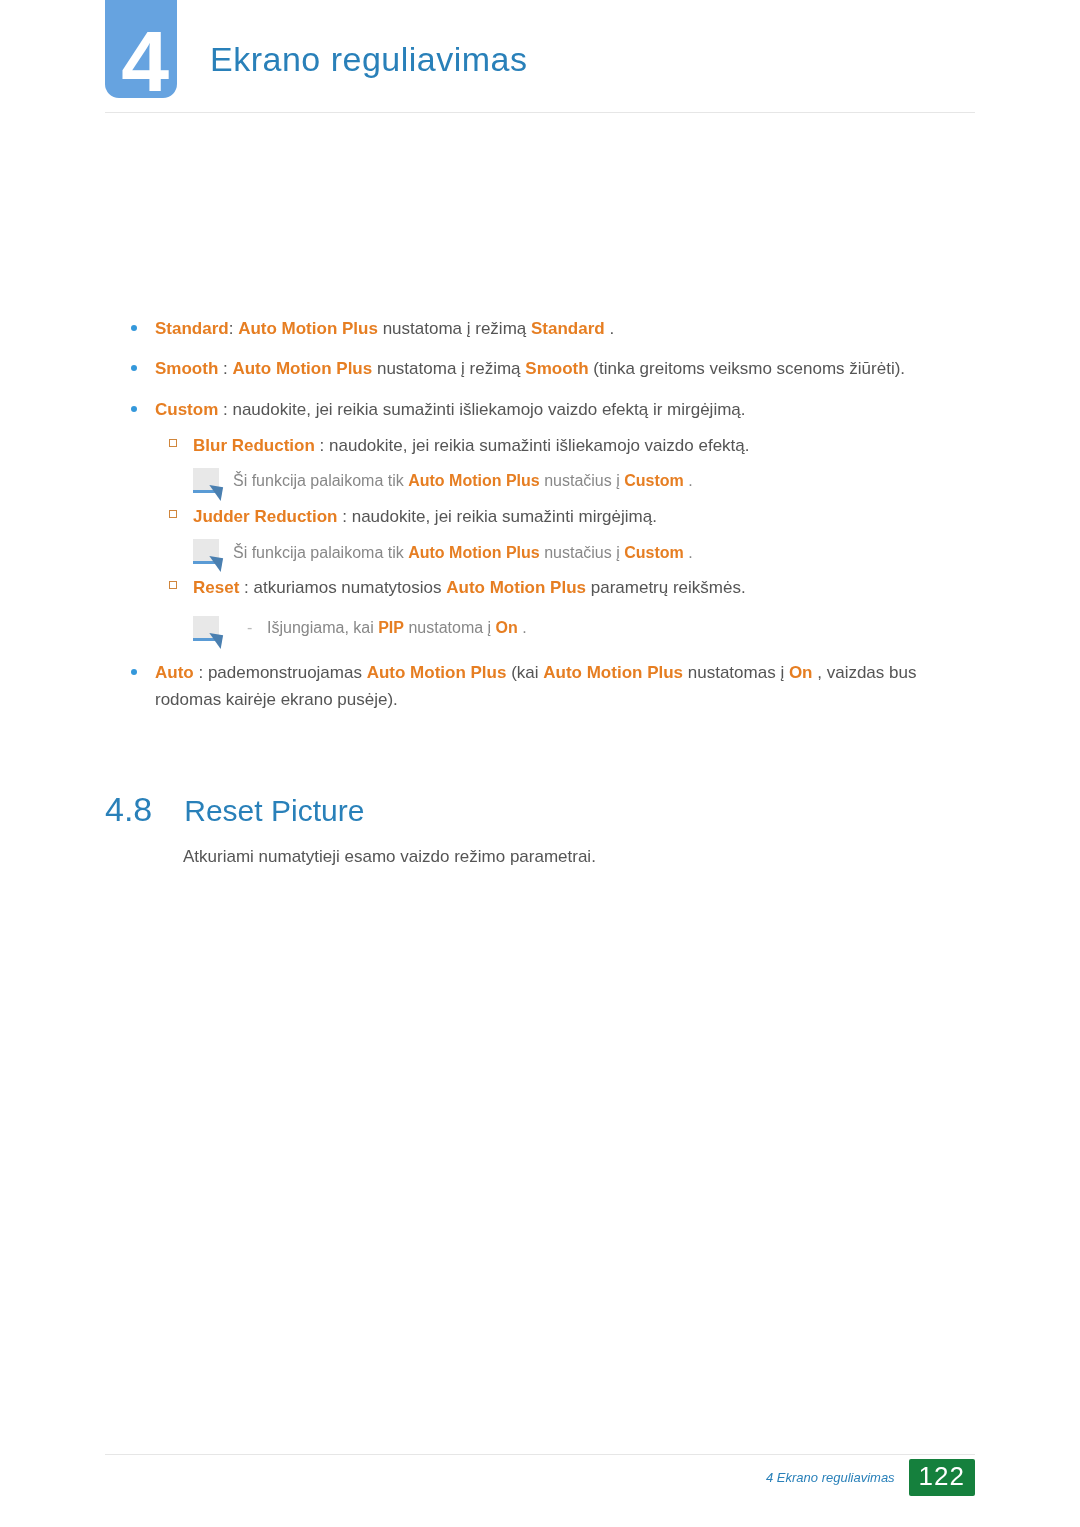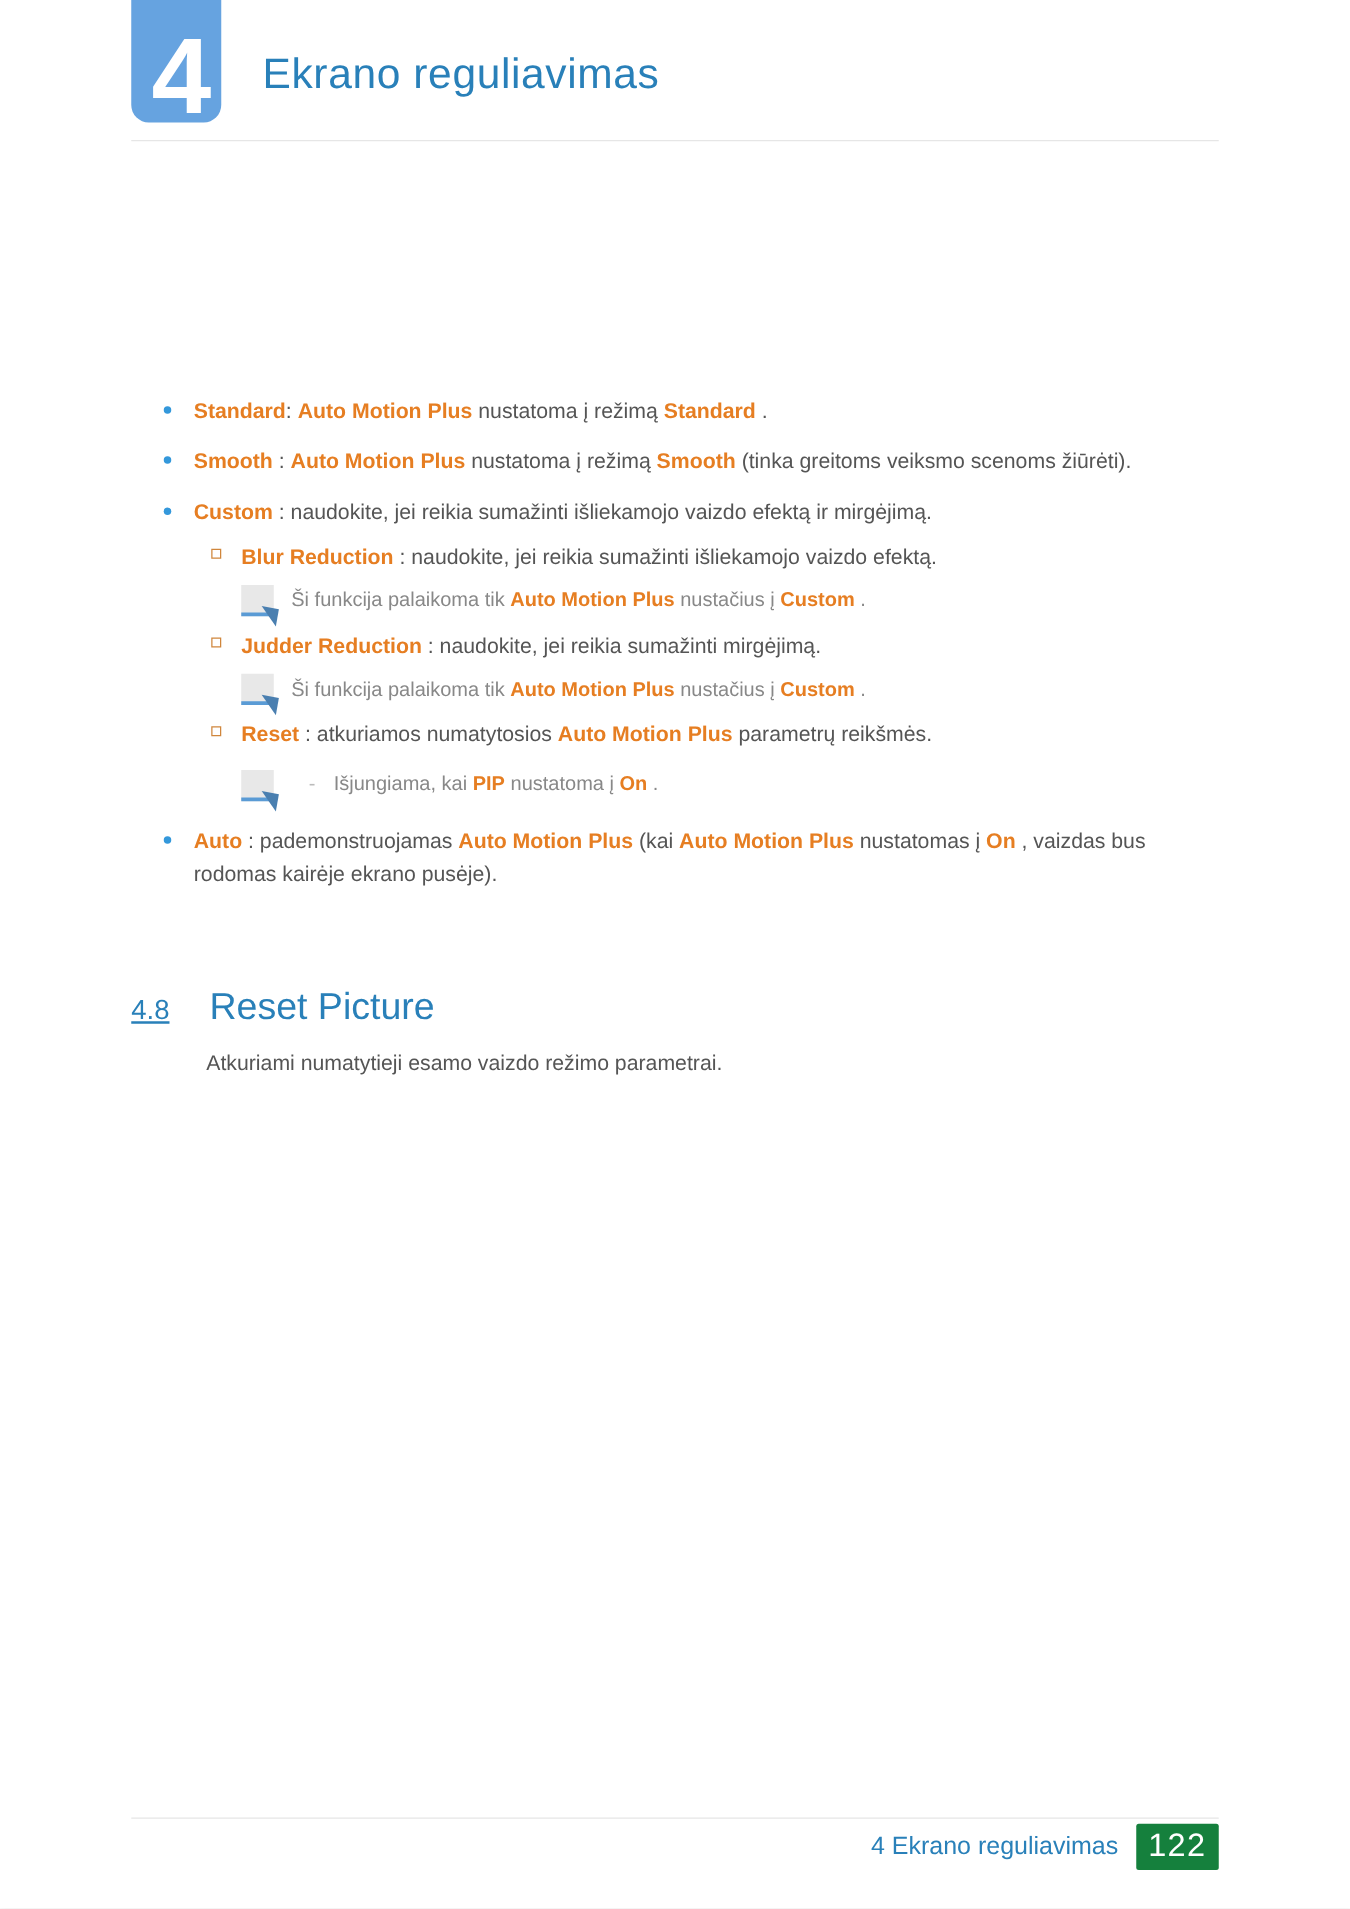--- a/index.html
+++ b/index.html
@@ -89,21 +89,21 @@
     border-left: 14px solid transparent;
     border-top: 14px solid #4a7fb0;
     transform: rotate(10deg);
   }
 
   .acc { color: var(--accent); font-weight: 700; }
   .acc-n { color: var(--accent); }
 
   
   .sect { display: flex; align-items: baseline; gap: 32px; margin-top: 70px; }
-  .sect .num { color: var(--darkblue); font-size: 22px; text-decoration: underline; }
+  .sect .num { color: var(--darkblue); font-size: 34px; }
   .sect .ttl { color: var(--darkblue); font-size: 30px; }
 
   .nav-path { margin: 38px 0 20px 78px; font-size: 17px; }
   .nav-path .arr { color: #555; padding: 0 4px; }
   .nav-path .acc { font-weight: 700; }
 
   .hand-icon {
     display: inline-block; width: 22px; height: 26px; vertical-align: -6px;
     border: 1.5px solid #888; border-radius: 4px; position: relative; margin-right: 4px;
   }
@@ -119,33 +119,33 @@
   .menu-icon span { position:absolute; left:4px; right:4px; top:8px; height:1.5px; background:#555; }
 
   .enter-icon {
     display: inline-block; width: 30px; height: 20px;
     border: 1.5px solid #555; border-radius: 3px; vertical-align: -4px; position: relative; margin-left: 2px;
   }
   .enter-icon::before {
     content: "↵"; position: absolute; left: 6px; top: -2px; font-size: 16px; color:#555;
   }
 
-  .body-txt { margin-left: 60px; margin-top: 8px; }
+  .body-txt { margin-left: 78px; margin-top: 8px; }
 
   
   .footer {
     position: absolute; left: 0; right: 0; bottom: 30px; height: 40px;
     display: flex; justify-content: flex-end; align-items: center;
     padding-right: 105px; gap: 14px;
   }
   .footer-rule {
     position: absolute; left: 105px; right: 105px; bottom: 72px;
     border-top: 1px solid #e6e6e6;
   }
-  .footer .lbl { color: var(--darkblue); font-size: 20px; }
+  .footer .lbl { color: var(--darkblue); font-size: 13px; font-style: italic; }
   .footer .page-badge {
     background: #15803d; color: #fff; font-size: 26px; font-weight: 400;
     padding: 2px 10px 4px 10px; border-radius: 2px; letter-spacing: 1px;
   }
 </style>
 </head>
 <body>
 
 <div class="page">
 

